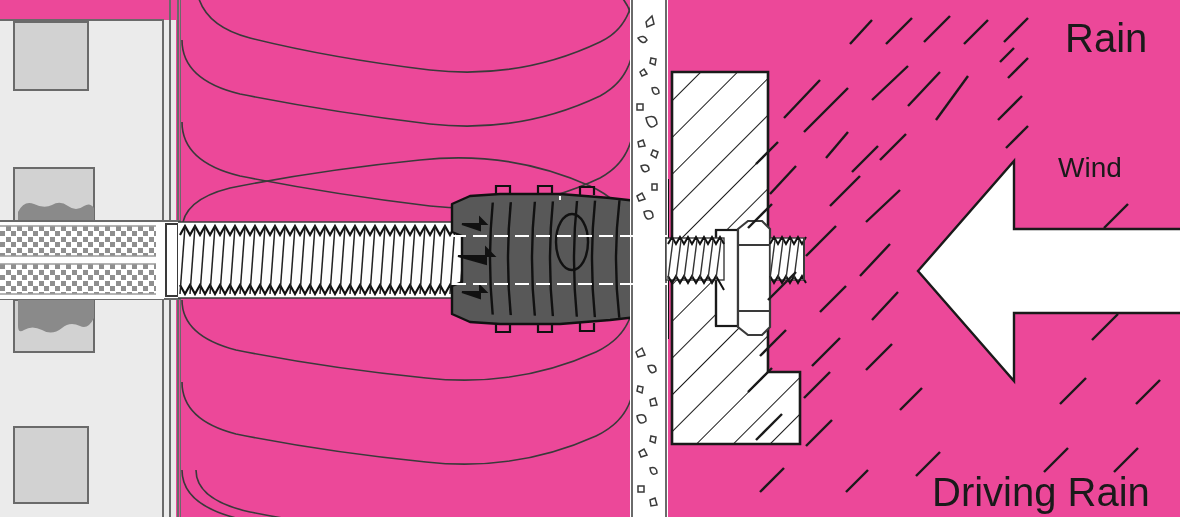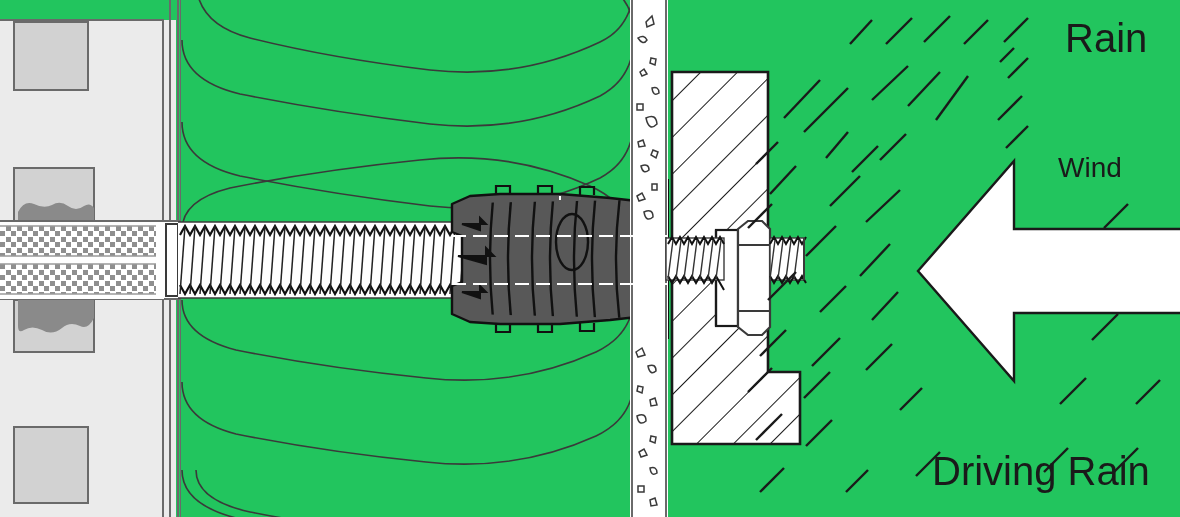--- a/index.html
+++ b/index.html
@@ -1,23 +1,23 @@
 <!DOCTYPE html>
 <html><head>
 <meta charset="utf-8">
 <style>
   html,body{margin:0;padding:0;background:#ffffff;}
   body{width:1180px;height:517px;overflow:hidden;
        font-family:"Liberation Sans","DejaVu Sans",sans-serif;}
-  #stage{position:relative;width:1180px;height:517px;background:#22c55e;}
+  #stage{position:relative;width:1180px;height:517px;background:#ec4899;}
   #stage svg{position:absolute;top:0;left:0;display:block;}
   .lbl{position:absolute;color:#1a1a1a;font-weight:400;white-space:nowrap;}
   #lbl-rain{left:1065px;top:16px;font-size:40px;}
   #lbl-wind{left:1058px;top:152px;font-size:28px;}
-  #lbl-driving{left:932px;top:449px;font-size:40px;}
+  #lbl-driving{left:932px;top:470px;font-size:40px;}
 </style>
 </head>
 <body>
 
 <div id="stage">
 
   <svg width="1180" height="517" viewBox="0 0 1180 517">
     <defs>
 
       <pattern id="hatch45" width="26" height="26" patternUnits="userSpaceOnUse" patternTransform="rotate(45)">

